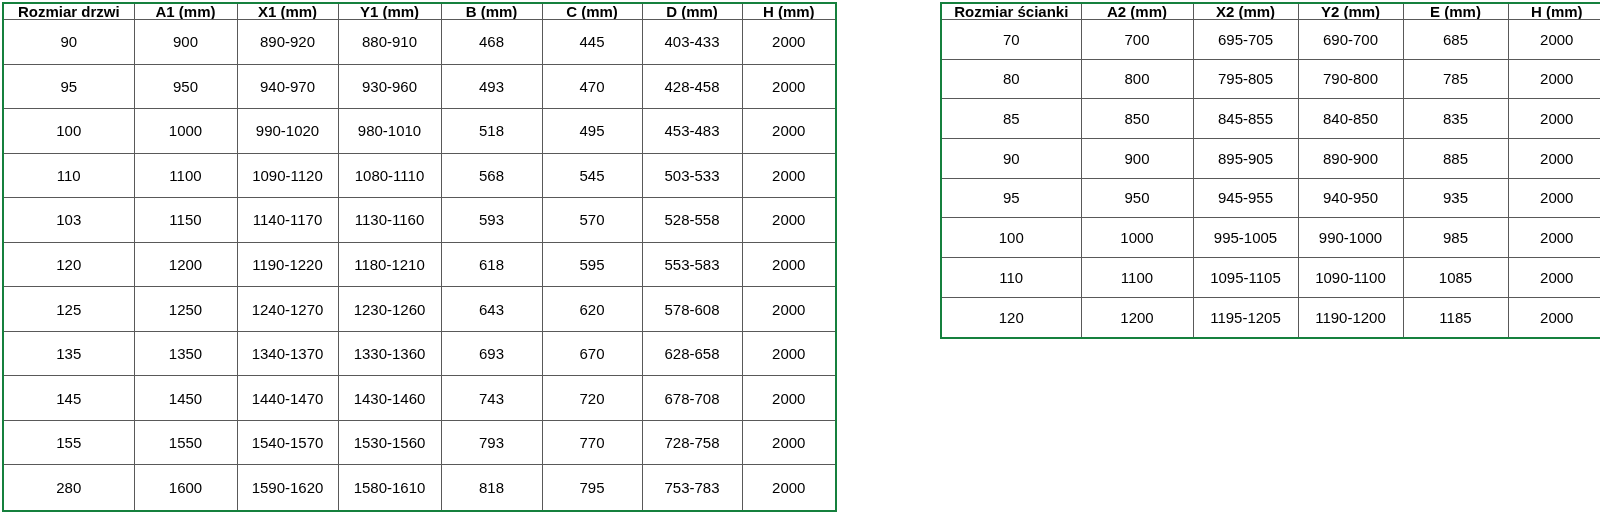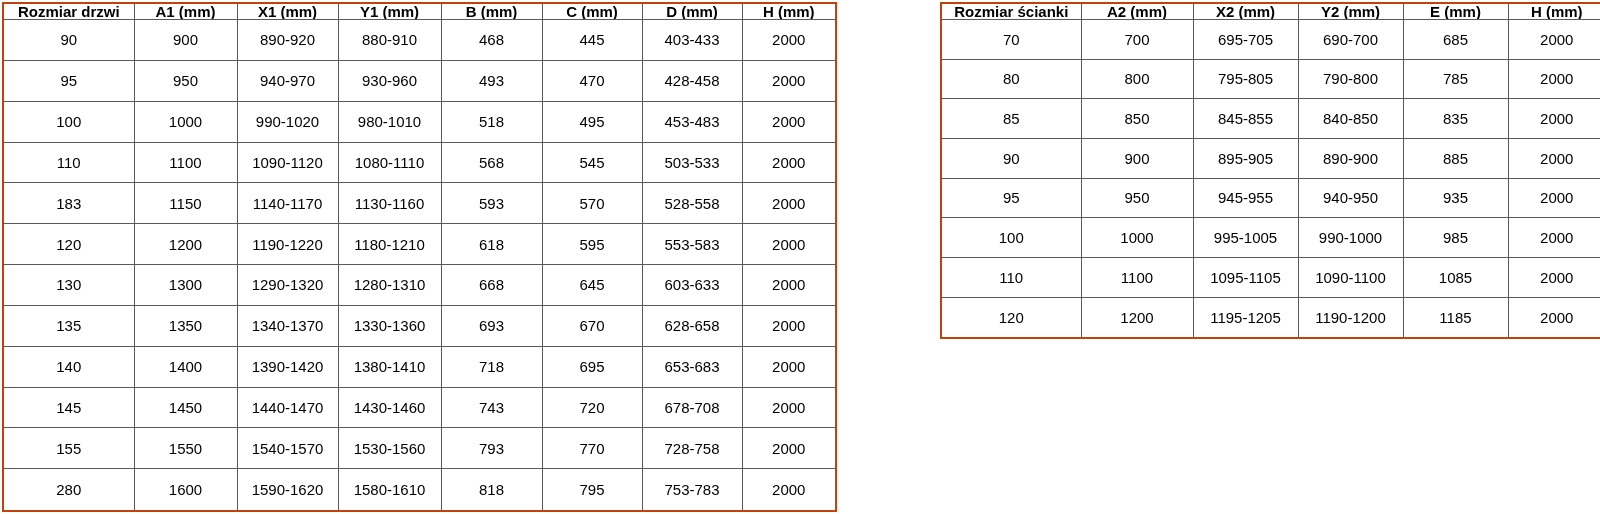--- a/index.html
+++ b/index.html
@@ -13,21 +13,21 @@
     width: 1600px;
     height: 514px;
     background: #ffffff;
     overflow: hidden;
   }
   table.spec {
     position: absolute;
     border-collapse: collapse;
     table-layout: fixed;
     background: #ffffff;
-    border: 2px solid #c2410c;
+    border: 2px solid #15803d;
   }
   table.spec th,
   table.spec td {
     border: 1px solid #595959;
     text-align: center;
     vertical-align: middle;
     padding: 0 2px;
     font-size: 15px;
     color: #000000;
     line-height: 1;
@@ -114,67 +114,57 @@
           <td>110</td>
           <td>1100</td>
           <td>1090-1120</td>
           <td>1080-1110</td>
           <td>568</td>
           <td>545</td>
           <td>503-533</td>
           <td>2000</td>
         </tr>
         <tr>
-          <td>183</td>
+          <td>103</td>
           <td>1150</td>
           <td>1140-1170</td>
           <td>1130-1160</td>
           <td>593</td>
           <td>570</td>
           <td>528-558</td>
           <td>2000</td>
         </tr>
         <tr>
           <td>120</td>
           <td>1200</td>
           <td>1190-1220</td>
           <td>1180-1210</td>
           <td>618</td>
           <td>595</td>
           <td>553-583</td>
           <td>2000</td>
         </tr>
         <tr>
-          <td>130</td>
-          <td>1300</td>
-          <td>1290-1320</td>
-          <td>1280-1310</td>
-          <td>668</td>
-          <td>645</td>
-          <td>603-633</td>
+          <td>125</td>
+          <td>1250</td>
+          <td>1240-1270</td>
+          <td>1230-1260</td>
+          <td>643</td>
+          <td>620</td>
+          <td>578-608</td>
           <td>2000</td>
         </tr>
         <tr>
           <td>135</td>
           <td>1350</td>
           <td>1340-1370</td>
           <td>1330-1360</td>
           <td>693</td>
           <td>670</td>
           <td>628-658</td>
-          <td>2000</td>
-        </tr>
-        <tr>
-          <td>140</td>
-          <td>1400</td>
-          <td>1390-1420</td>
-          <td>1380-1410</td>
-          <td>718</td>
-          <td>695</td>
-          <td>653-683</td>
           <td>2000</td>
         </tr>
         <tr>
           <td>145</td>
           <td>1450</td>
           <td>1440-1470</td>
           <td>1430-1460</td>
           <td>743</td>
           <td>720</td>
           <td>678-708</td>

